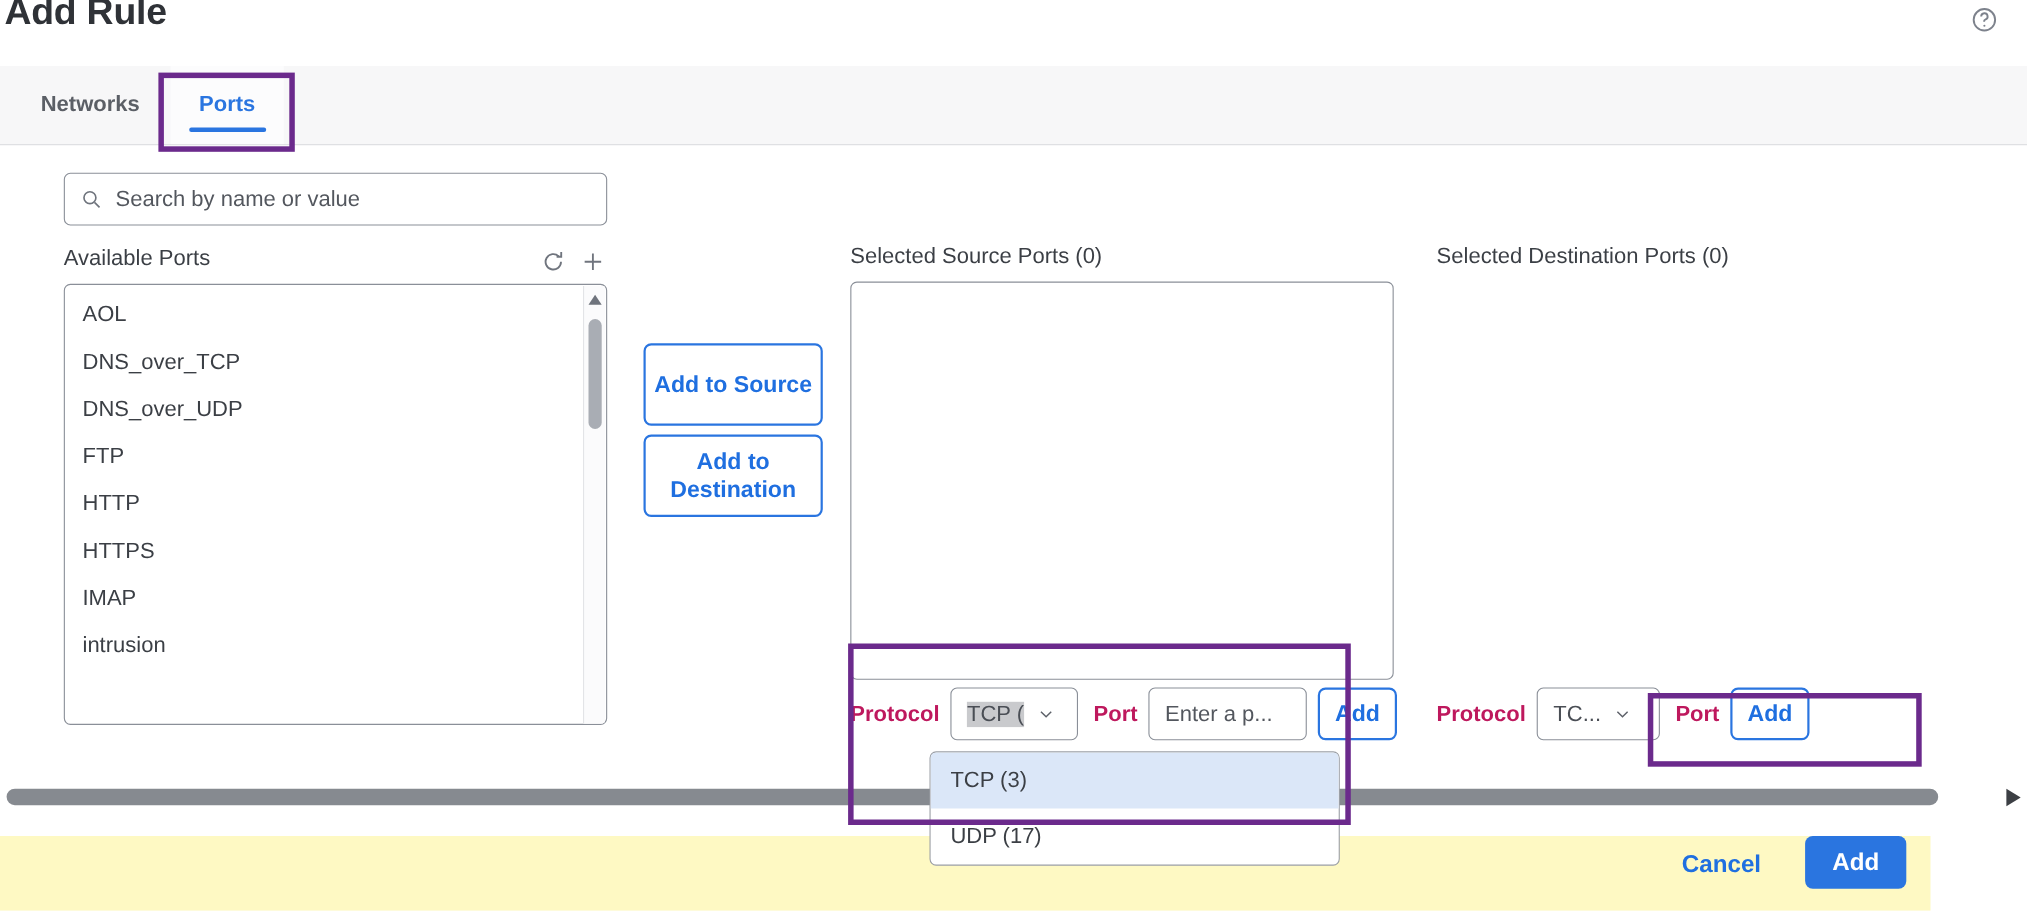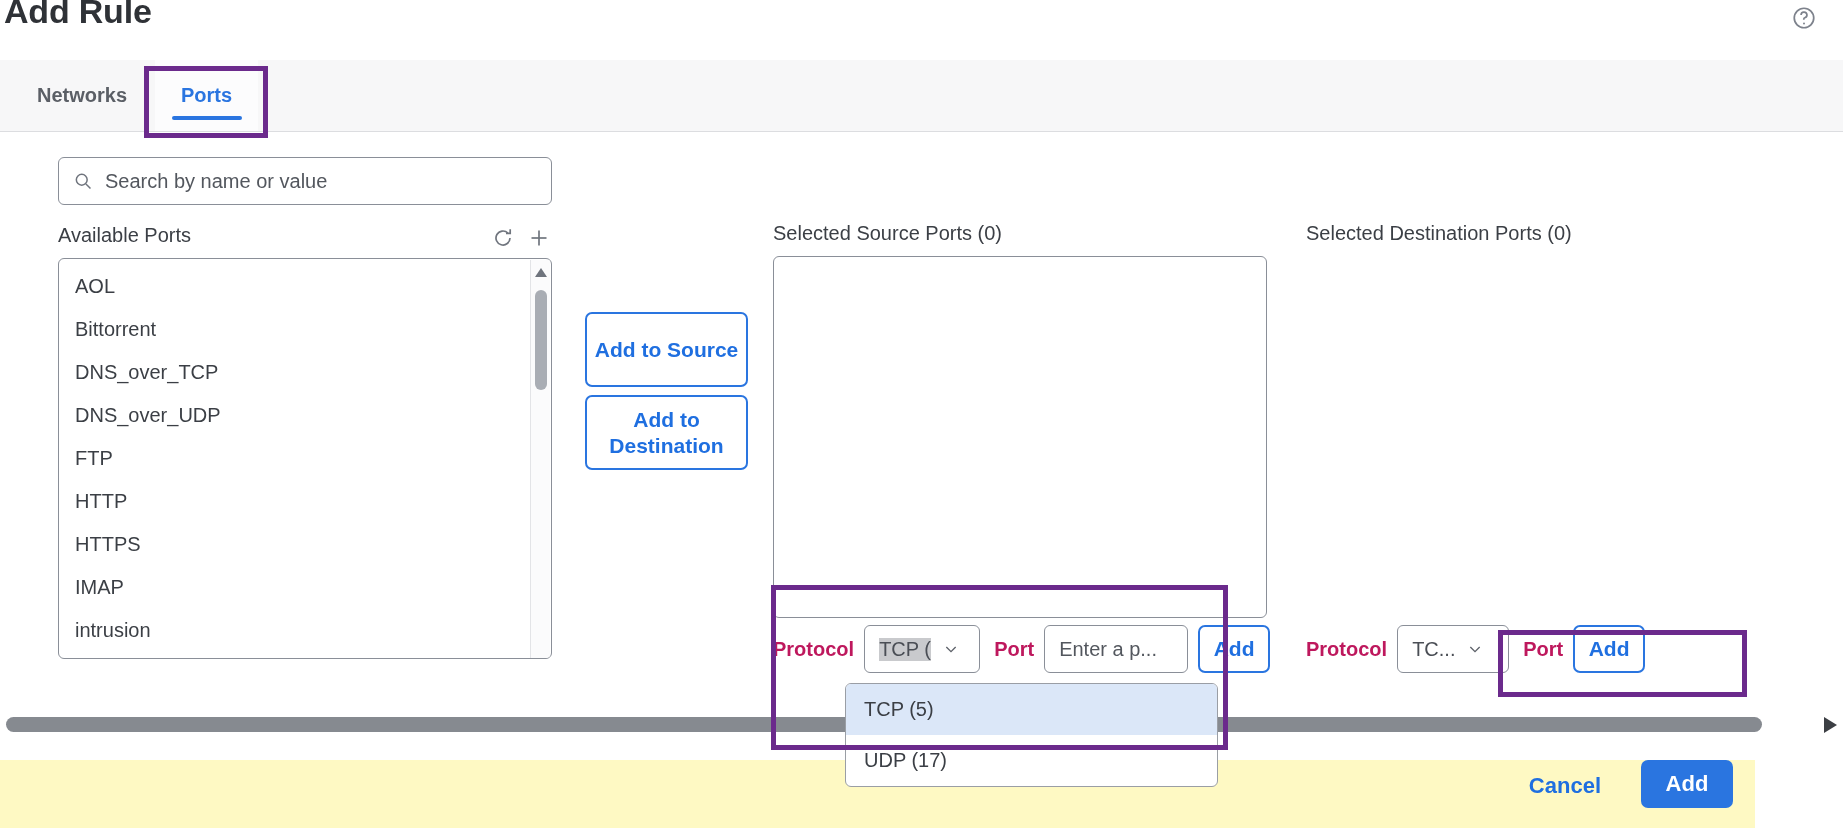--- a/index.html
+++ b/index.html
@@ -259,21 +259,20 @@
       <line x1="4.5" y1="12" x2="19.5" y2="12"></line>
     </svg>
   </span>
 
   <div class="col-label lbl-source">Selected Source Ports (0)</div>
   <div class="col-label lbl-dest">Selected Destination Ports (0)</div>
 
   <div class="panel panel-available">
     <ul class="list" id="available-list">
         <li class="list-item">AOL</li>
-        <li class="list-item">Bittorrent</li>
         <li class="list-item">DNS_over_TCP</li>
         <li class="list-item">DNS_over_UDP</li>
         <li class="list-item">FTP</li>
         <li class="list-item">HTTP</li>
         <li class="list-item">HTTPS</li>
         <li class="list-item">IMAP</li>
         <li class="list-item">intrusion</li>
       </ul>
     <div class="vscroll">
       <div class="vs-arrow vs-up"></div>
@@ -313,21 +312,21 @@
         <svg viewBox="0 0 24 24" width="16" height="16" fill="none" stroke="currentColor" stroke-width="2">
           <polyline points="5,9 12,16 19,9"></polyline>
         </svg>
       </span>
     </div>
     <span class="pp-label" style="margin-left:14px;">Port</span>
     <button class="pp-add">Add</button>
   </div>
 
   <div class="dropdown" id="protocol-dropdown">
-      <div class="dd-option active">TCP (5)</div>
+      <div class="dd-option active">TCP (3)</div>
       <div class="dd-option">UDP (17)</div>
     </div>
 
   <div class="hscroll">
     <div class="hs-thumb"></div>
     <div class="hs-arrow hs-right"></div>
   </div>
 
   <div class="footer">
     <button class="btn-cancel">Cancel</button>

